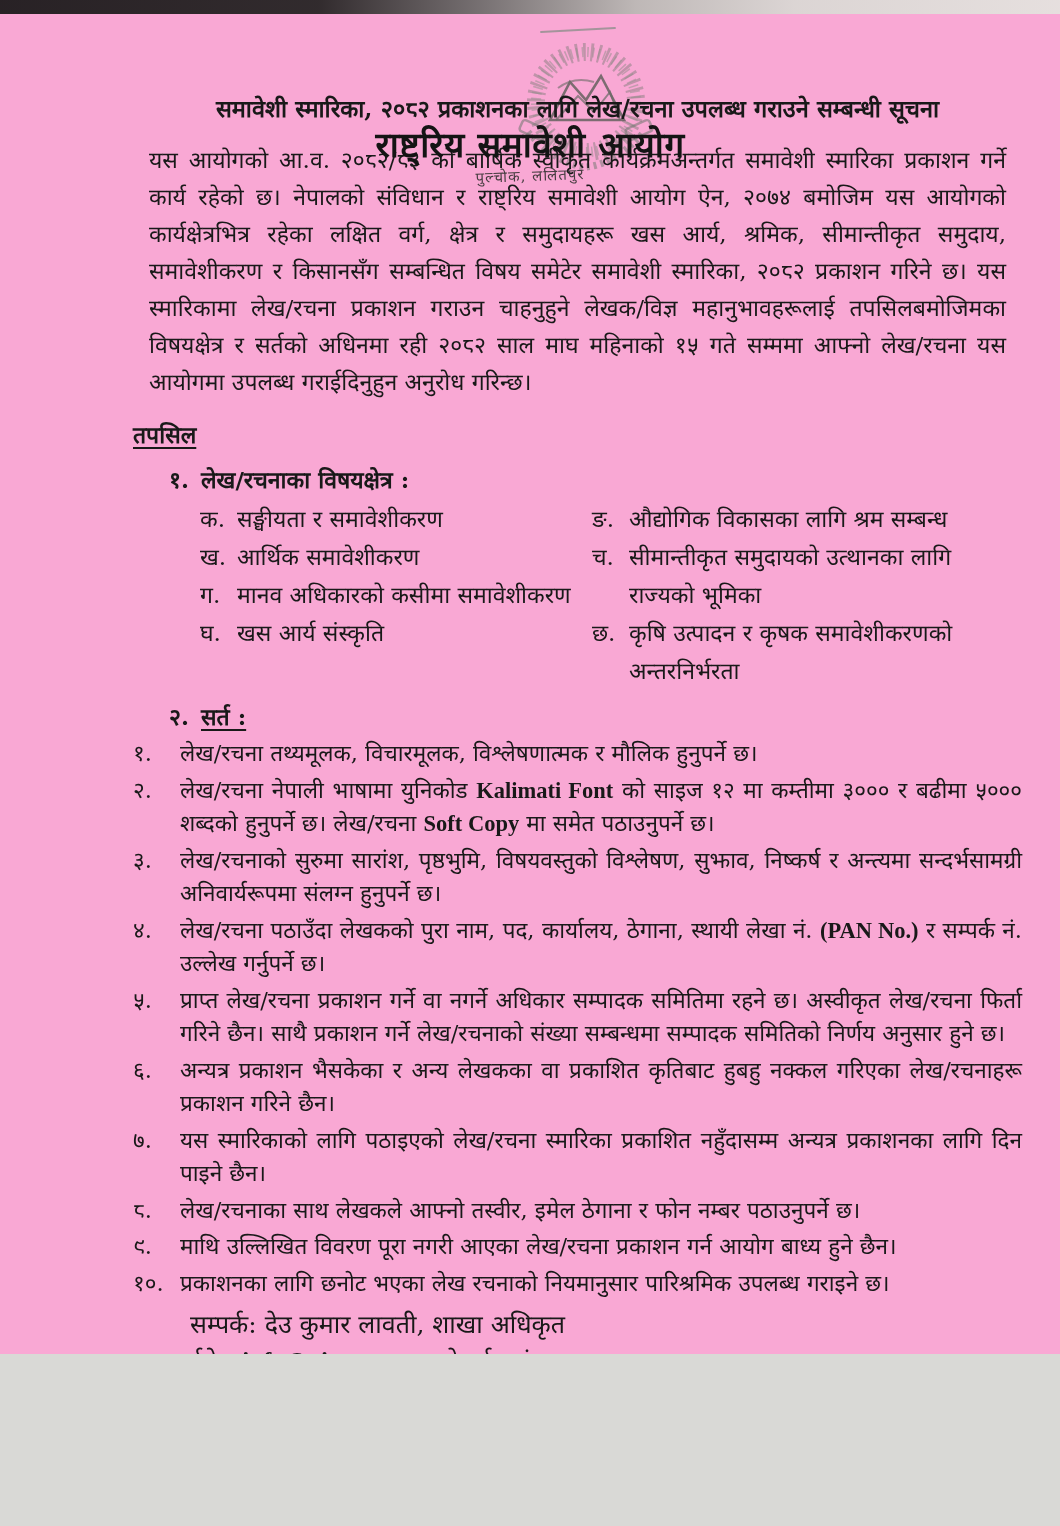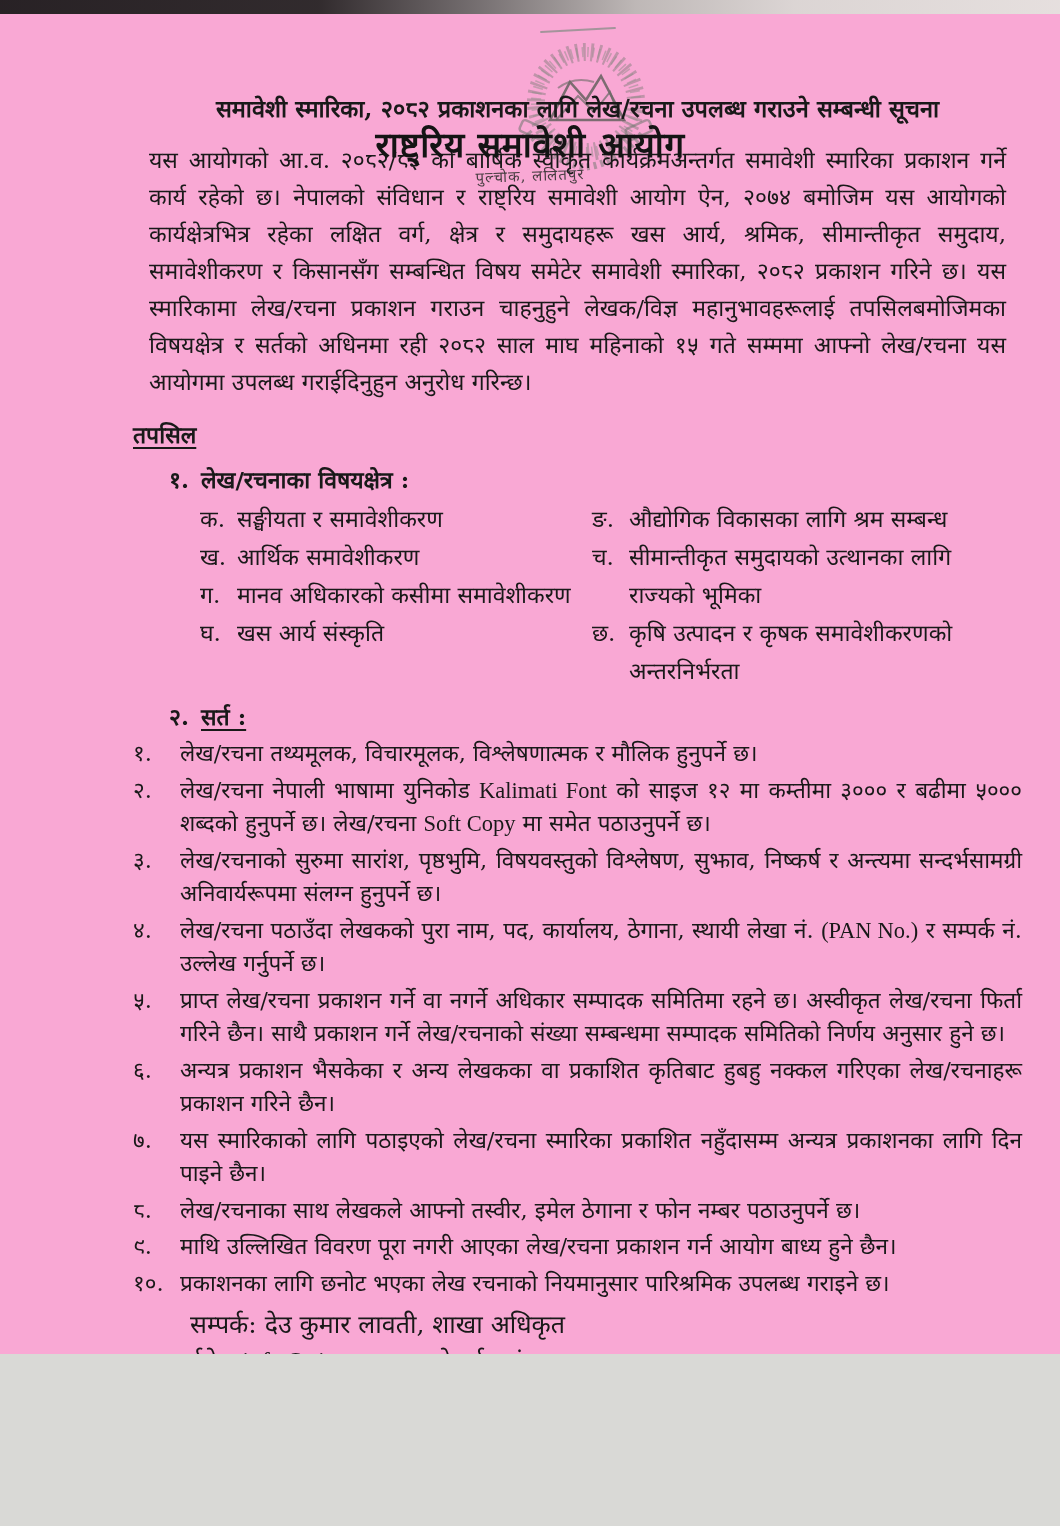--- a/index.html
+++ b/index.html
@@ -59,21 +59,21 @@
   .topics-col{display:flex;flex-direction:column;}
   .topics-col.left{width:392px;flex:none;}
   .topics-col.right{flex:1;padding-right:8px;}
   .topic{display:flex;font-size:23px;line-height:38px;}
   .topic .lbl{width:37px;flex:none;}
   .topic .txt{flex:1;}
   .terms{margin-top:2px;}
   .term{display:flex;font-size:22.5px;line-height:33.5px;margin:0 0 3px 0;}
   .term .num{width:47px;flex:none;}
   .term .txt{flex:1;text-align:justify;}
-  .b{font-weight:normal;font-family:"Liberation Serif","DejaVu Serif",serif;}
+  .b{font-weight:bold;font-family:"Liberation Serif","DejaVu Serif",serif;}
   .contact{margin:6px 0 0 57px;font-size:25px;line-height:37px;}
 </style>
 </head>
 <body>
 
 <div class="page">
   <div class="scan-band"></div>
   <div class="scan-smudge"></div>
 
   <svg class="seal" viewBox="0 0 176 152">

